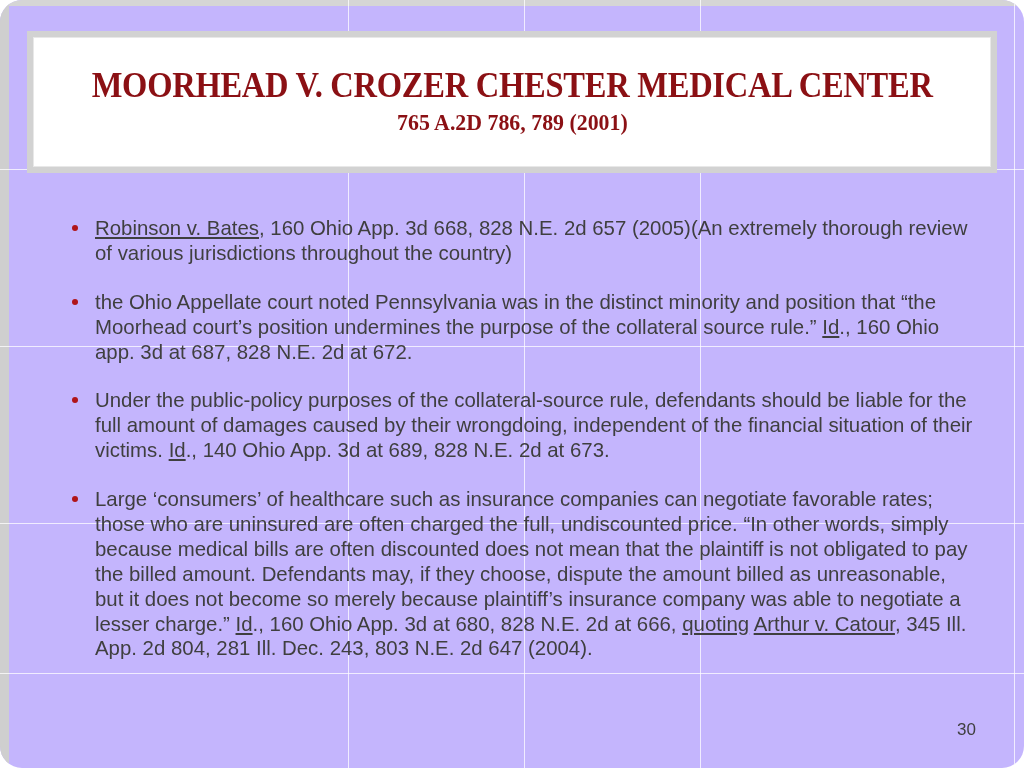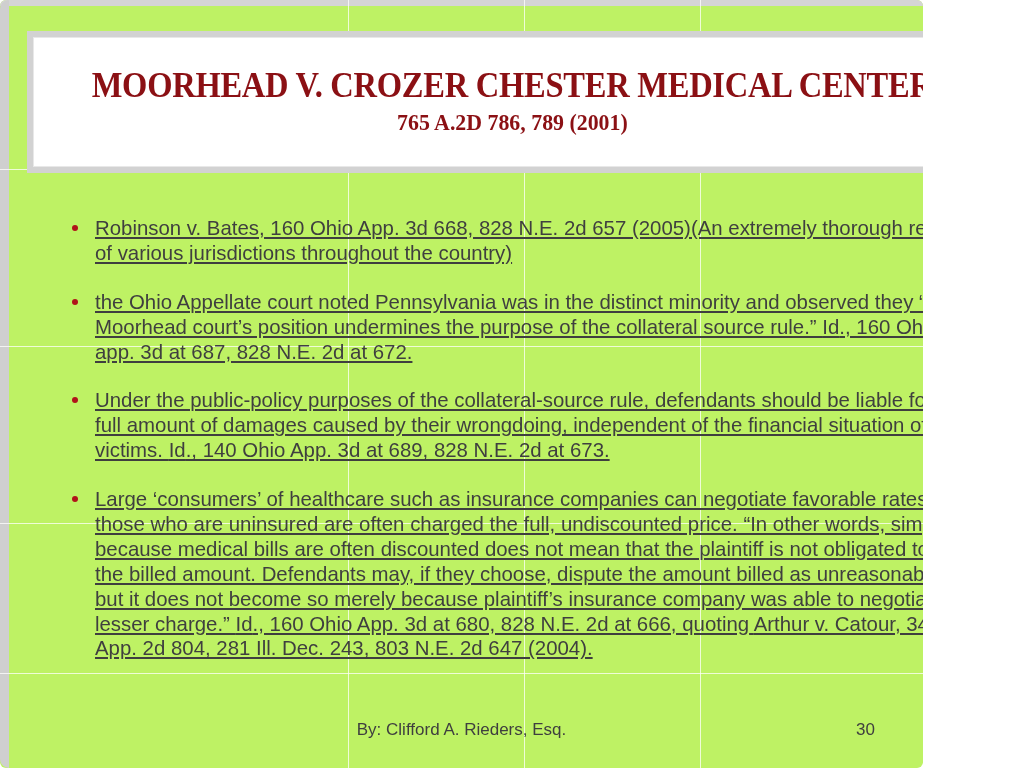--- a/index.html
+++ b/index.html
@@ -2,26 +2,26 @@
 <html><head>
 <meta charset="utf-8">
 <style>
   html, body {
     margin: 0;
     padding: 0;
     background: #ffffff;
   }
   #slide {
     position: relative;
-    width: 923px;
+    width: 1024px;
     height: 768px;
     overflow: hidden;
-    background: #bef264;
+    background: #c4b5fd;
     font-family: "Liberation Sans", sans-serif;
-    border-radius: 6px;
+    border-radius: 22px;
   }
   
   .grid-v, .grid-h {
     position: absolute;
     background: rgba(255,255,255,0.75);
     pointer-events: none;
   }
   .grid-v { width: 1px; top: 0; bottom: 0; }
   .grid-h { height: 1px; left: 0; right: 0; }
 
@@ -92,21 +92,20 @@
     width: 906px;
   }
   .bullet {
     position: relative;
     padding-left: 27px;
     margin-bottom: 24px;
     color: #3f3f3f;
     font-size: 20.4px;
     line-height: 1.22;
     text-align: left;
-    text-decoration: underline;
   }
   .bullet:before {
     content: "";
     position: absolute;
     left: 4px;
     top: 9px;
     width: 6px;
     height: 6px;
     border-radius: 50%;
     background: #b01419;
@@ -153,21 +152,20 @@
 
   <div id="title-frame">
     <div id="title-frame-inner">
       <div id="title-main">MOORHEAD V. CROZER CHESTER MEDICAL CENTER</div>
       <div id="title-sub">765 A.2D 786, 789 (2001)</div>
     </div>
   </div>
 
   <div id="body">
       <div class="bullet"><u>Robinson v. Bates</u><span>, 160 Ohio App. 3d 668, 828 N.E. 2d 657 (2005)(An extremely thorough review of various jurisdictions throughout the country)</span></div>
-      <div class="bullet"><span>the Ohio Appellate court noted Pennsylvania was in the distinct minority and observed they “the Moorhead court’s position undermines the purpose of the collateral source rule.”  </span><u>Id</u><span>., 160 Ohio app. 3d at 687, 828 N.E. 2d at 672.</span></div>
+      <div class="bullet"><span>the Ohio Appellate court noted Pennsylvania was in the distinct minority and position that “the Moorhead court’s position undermines the purpose of the collateral source rule.”  </span><u>Id</u><span>., 160 Ohio app. 3d at 687, 828 N.E. 2d at 672.</span></div>
       <div class="bullet"><span>Under the public-policy purposes of the collateral-source rule, defendants should be liable for the full amount of damages caused by their wrongdoing, independent of the financial situation of their victims.  </span><u>Id</u><span>., 140 Ohio App. 3d at 689, 828 N.E. 2d at 673.</span></div>
       <div class="bullet"><span>Large ‘consumers’ of healthcare such as insurance companies can negotiate favorable rates; those who are uninsured are often charged the full, undiscounted price.  “In other words, simply because medical bills are often discounted does not mean that the plaintiff is not obligated to pay the billed amount.  Defendants may, if they choose, dispute the amount billed as unreasonable, but it does not become so merely because plaintiff’s insurance company was able to negotiate a lesser charge.”  </span><u>Id</u><span>., 160 Ohio App. 3d at 680, 828 N.E. 2d at 666, </span><u>quoting</u><span> </span><u>Arthur v. Catour</u><span>, 345 Ill. App. 2d 804, 281 Ill. Dec. 243, 803 N.E. 2d 647 (2004).</span></div>
     </div>
 
-  <div id="footer-author">By:  Clifford A. Rieders, Esq.</div>
   <div id="footer-page">30</div>
 
 </div>
 
 </body></html>

